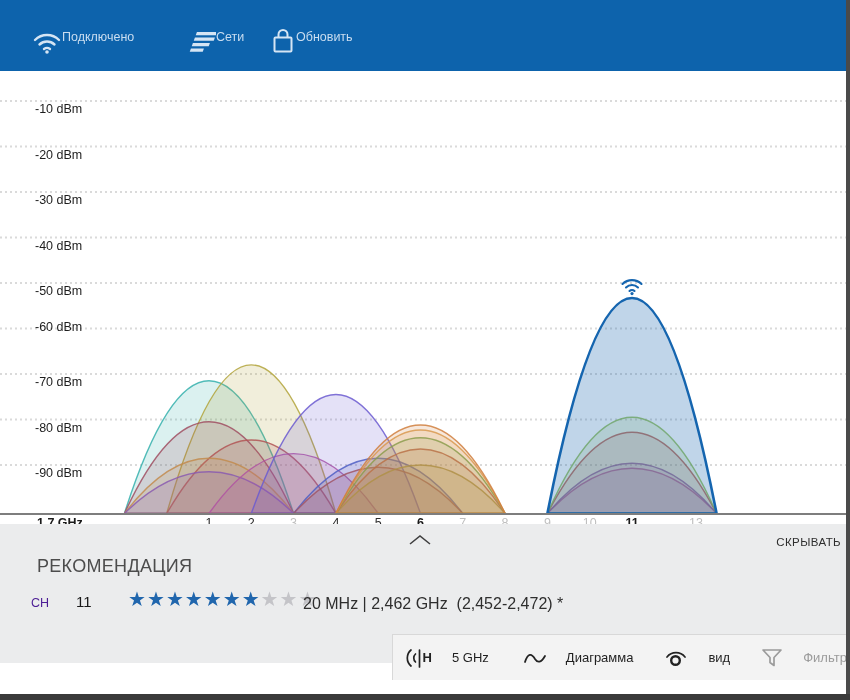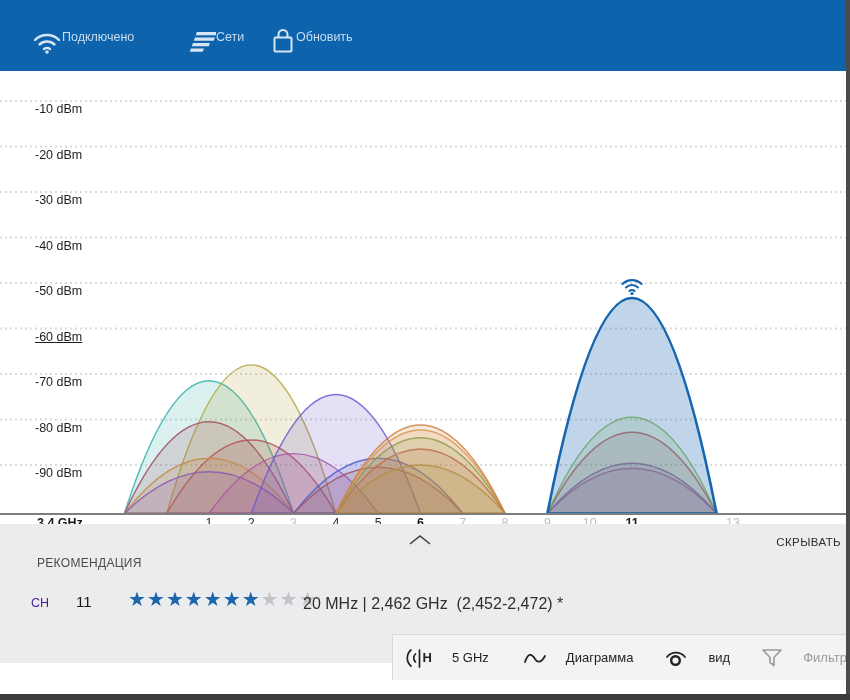--- a/index.html
+++ b/index.html
@@ -38,21 +38,21 @@
   .panel{
     position:absolute;left:0;top:524px;width:850px;height:139px;
     background:#ebeced;z-index:10;
   }
   .chevron-btn{position:absolute;left:405px;top:8px;width:30px;height:18px;cursor:pointer;background:none;border:none;padding:0;}
   .hide-btn{
     position:absolute;right:9px;top:12px;font-size:11.5px;color:#2e2e2e;
     background:none;border:none;padding:0;cursor:pointer;letter-spacing:.4px;
     font-family:inherit;
   }
-  .rec-title{position:absolute;left:37px;top:32px;font-size:12px;color:#4c4c4c;letter-spacing:.3px;}
+  .rec-title{position:absolute;left:37px;top:32px;font-size:18px;color:#4c4c4c;letter-spacing:.3px;}
   .ch-label{position:absolute;left:31px;top:72px;font-size:12.5px;color:#4c1d95;}
   .ch-value{position:absolute;left:76px;top:69px;font-size:15px;color:#1a1a1a;}
   .stars{position:absolute;left:128px;top:63px;font-size:20px;letter-spacing:1px;line-height:24px;}
   .stars .f{color:#2066ad;} .stars .e{color:#c4c4c8;}
   .spec{position:absolute;left:303px;top:71px;font-size:16px;color:#2e2e2e;white-space:pre;}
   
   .toolbar{
     position:absolute;left:392px;top:110px;width:455px;height:46px;
     background:#f3f3f3;border-top:1px solid #d8d8d8;border-left:1px solid #d8d8d8;
     display:flex;align-items:center;box-sizing:border-box;padding-left:13px;
@@ -145,41 +145,41 @@
     <path d="M 547.4 513.5 Q 632.0 351.0 716.6 513.5 Z" fill="#c05152" fill-opacity="0.18" stroke="#c05152" stroke-opacity="0.85" stroke-width="1.4"></path>
     <path d="M 547.4 513.5 Q 632.0 320.9 716.6 513.5 Z" fill="#93c055" fill-opacity="0.18" stroke="#93c055" stroke-opacity="0.85" stroke-width="1.4"></path>
     <path d="M 547.4 513.5 Q 632.0 82.5 716.6 513.5 Z" fill="#1565af" fill-opacity="0.27" stroke="#1565af" stroke-opacity="1" stroke-width="2.6"></path>
   </svg>
 <div id="yticks">
     <div class="ytick" style="top: 102px;">-10 dBm</div>
     <div class="ytick" style="top: 147.5px;">-20 dBm</div>
     <div class="ytick" style="top: 193px;">-30 dBm</div>
     <div class="ytick" style="top: 238.5px;">-40 dBm</div>
     <div class="ytick" style="top: 284px;">-50 dBm</div>
-    <div class="ytick" style="top: 330px; text-decoration: underline;">-60 dBm</div>
+    <div class="ytick" style="top: 320px;">-60 dBm</div>
     <div class="ytick" style="top: 375px;">-70 dBm</div>
     <div class="ytick" style="top: 420.5px;">-80 dBm</div>
     <div class="ytick" style="top: 466px;">-90 dBm</div>
   </div>
 <div class="axis-line"></div>
-<div class="band-label">3,4 GHz</div>
+<div class="band-label">1,7 GHz</div>
 <div id="xticks">
     <div class="xtick active" style="left: 209px;">1</div>
     <div class="xtick active" style="left: 251.3px;">2</div>
     <div class="xtick" style="left: 293.6px;">3</div>
     <div class="xtick active" style="left: 335.9px;">4</div>
     <div class="xtick active" style="left: 378.2px;">5</div>
     <div class="xtick active bold" style="left: 420.5px;">6</div>
     <div class="xtick" style="left: 462.8px;">7</div>
     <div class="xtick" style="left: 505.1px;">8</div>
     <div class="xtick" style="left: 547.4px;">9</div>
     <div class="xtick" style="left: 589.7px;">10</div>
     <div class="xtick active bold" style="left: 632px;">11</div>
     <div class="xtick" style="left: 674.3px; margin-top: 44px;">12</div>
-    <div class="xtick" style="left: 733px;">13</div>
+    <div class="xtick" style="left: 696px;">13</div>
   </div>
 <div class="wifi-marker" id="wifiMarker" style="left: 620px; top: 276.015px;">
   <svg width="24" height="20" viewBox="0 0 24 20">
     <g fill="none" stroke="#1565af" stroke-width="2.1" stroke-linecap="round">
       <path d="M2.5 8 A 13.5 13.5 0 0 1 21.5 8"></path>
       <path d="M6 11.5 A 8.5 8.5 0 0 1 18 11.5"></path>
       <path d="M9.5 15 A 3.6 3.6 0 0 1 14.5 15"></path>
     </g>
     <circle cx="12" cy="17.6" r="1.6" fill="#1565af"></circle>
   </svg>

